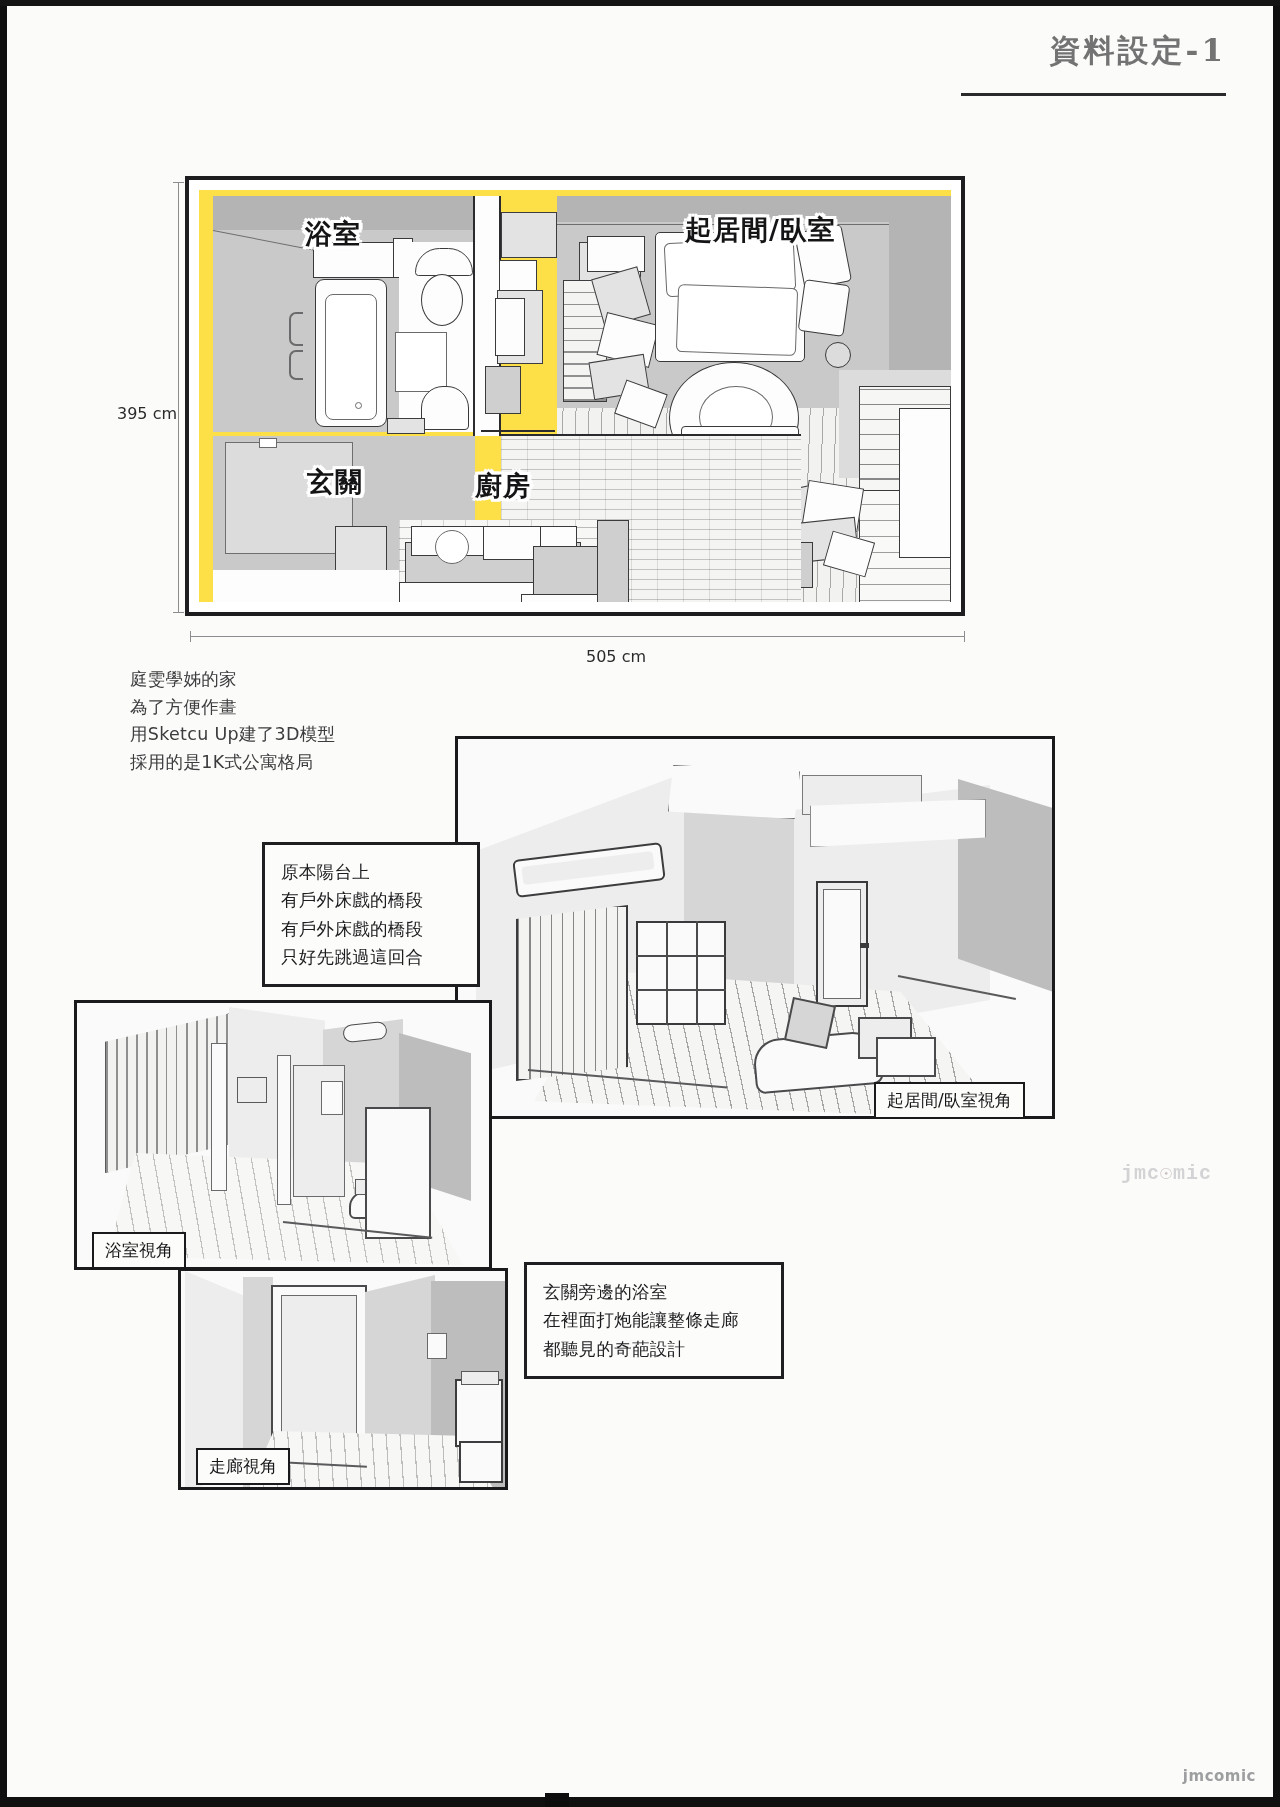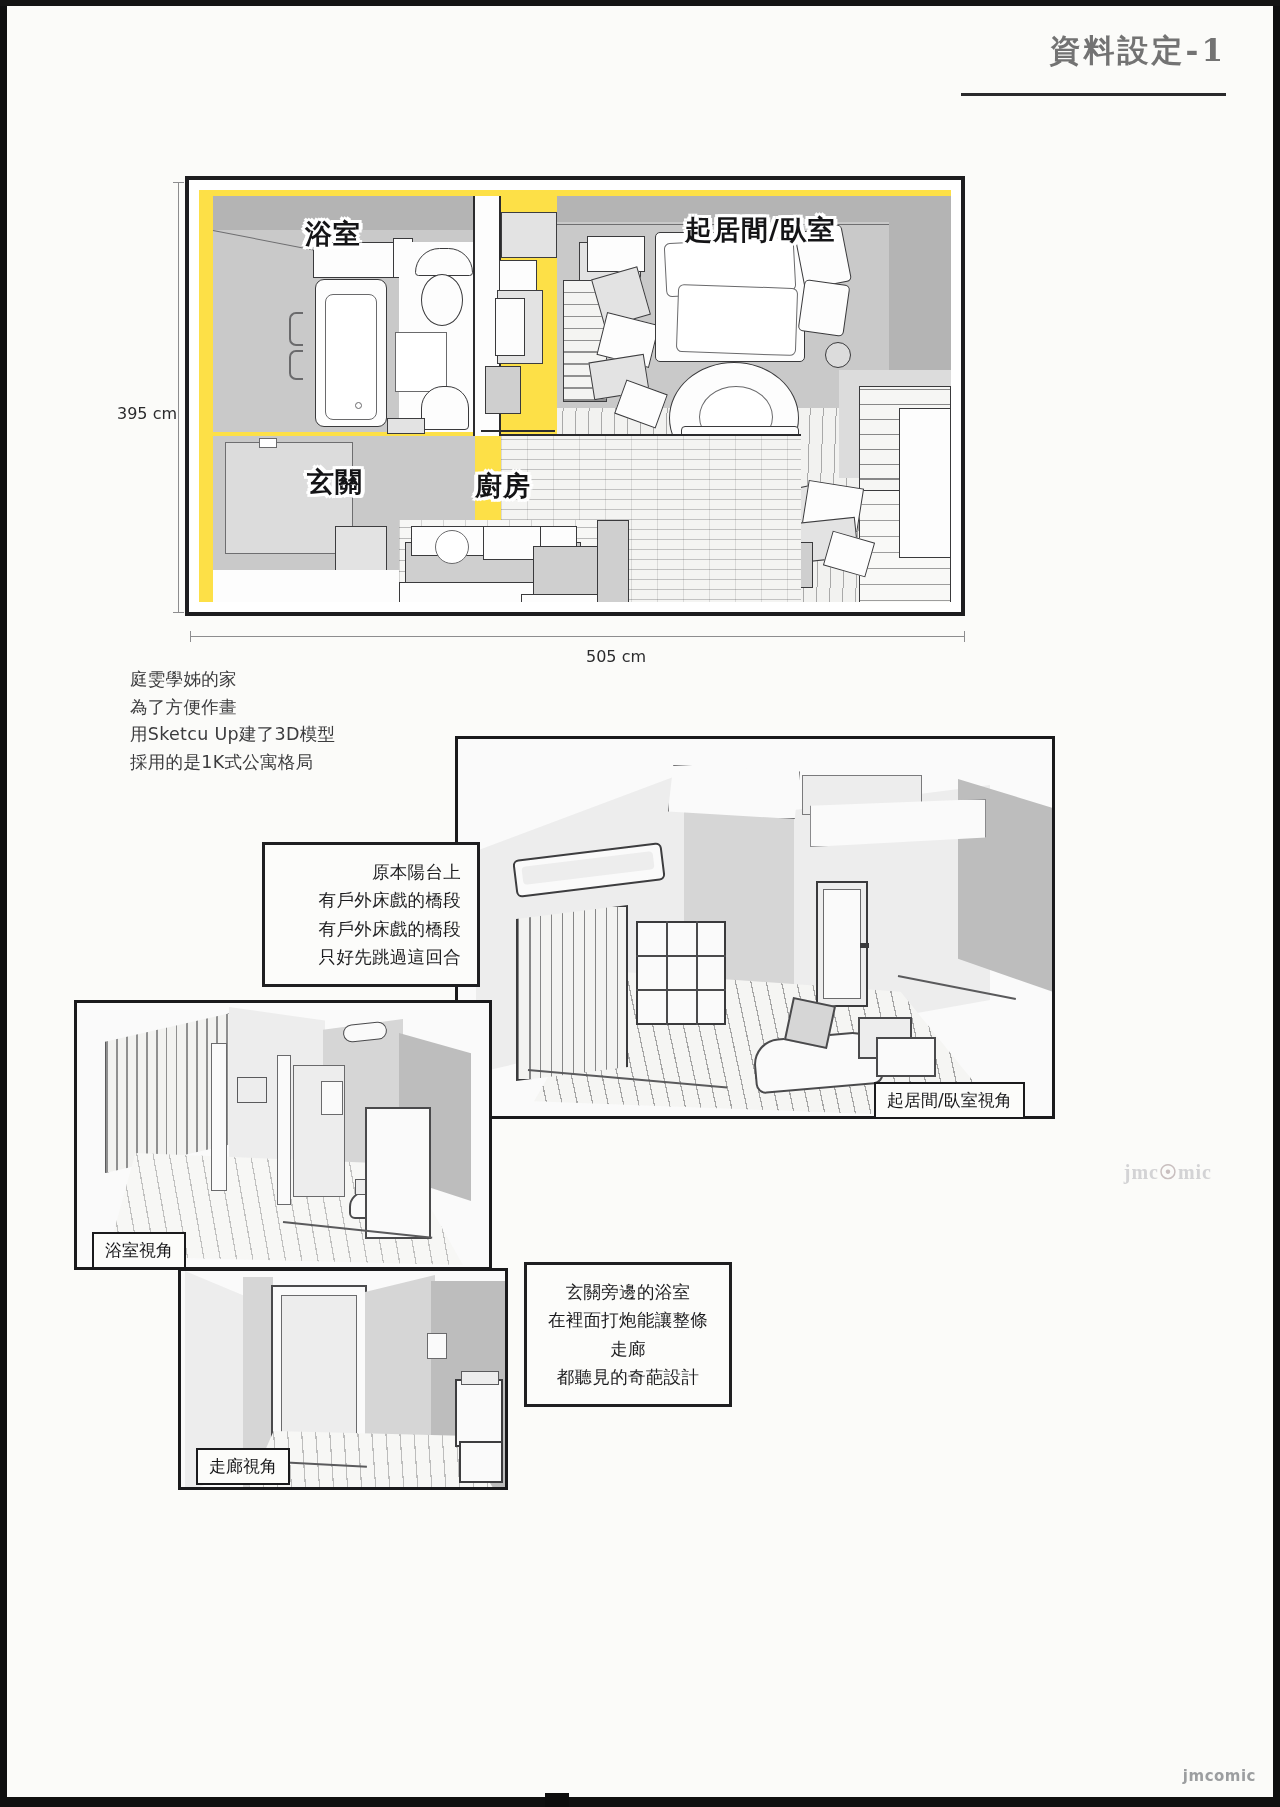--- a/index.html
+++ b/index.html
@@ -94,41 +94,41 @@
     letter-spacing:.3px;
   }
 
   
   .callout {
     position:absolute; background:#fcfcfa; border:3px solid #1f1f21;
     font-size:17.5px; line-height:1.62; color:#1c1c1e;
     font-family:"DejaVu Sans","Liberation Sans",sans-serif;
     padding:13px 16px; letter-spacing:.3px;
   }
-  .callout.right { text-align:right; }
+  .callout.right { }
 
   
   .panel { position:absolute; background:#fcfcfa; border:3px solid #1a1a1c; overflow:hidden; }
   .viewlabel {
     position:absolute; background:#fcfcfa; border:2.5px solid #1a1a1c;
     font-size:17px; color:#161618; padding:5px 11px; white-space:nowrap;
     font-family:"DejaVu Sans","Liberation Sans",sans-serif;
   }
 
   .s3d { position:absolute; }
   .w-lite  { background:#ededed; }
   .w-mid   { background:#d6d6d6; }
   .w-dark  { background:#bdbdbd; }
   .w-wht   { background:#fafafa; }
 
   
   .watermark {
     position:absolute; right:68px; top:1160px;
     font-size:20px; font-weight:700; letter-spacing:1px;
-    color:#d3d3d5; font-family:Liberation Serif, serif;
+    color:#d3d3d5; font-family:Liberation Mono, monospace;
     white-space:nowrap;
   }
   .watermark .dot { color:#c9bfbf; }
   .watermark-bottom {
     position:absolute; right:24px; bottom:22px;
     font-size:15px; font-weight:700; letter-spacing:.5px;
     color:#9c9ea0; font-family:"DejaVu Sans","Liberation Sans",sans-serif;
   }
 </style>
 </head>
@@ -384,21 +384,21 @@
 
   <div class="s3d w-wht" style="left:274px; top:108px; width:48px; height:68px; border:2px solid #3d3d3f;"></div>
   <div class="s3d w-lite" style="left:280px; top:100px; width:38px; height:14px; border:1.5px solid #5a5a5c;"></div>
   <div class="s3d w-wht" style="left:278px; top:170px; width:44px; height:42px; border:2px solid #3d3d3f;"></div>
 
   <div class="s3d w-wht" style="left:246px; top:62px; width:20px; height:26px; border:1.5px solid #6a6a6c;"></div>
   <div class="s3d" style="left:96px; top:190px; width:90px; height:2px; background:#5a5a5c; transform:rotate(3deg); transform-origin:left center;"></div>
 </div>
 <div class="viewlabel" style="left:196px; top:1448px;">走廊視角</div>
 
-<div class="callout" style="left:524px; top:1262px; width:208px;text-align:center;">
+<div class="callout" style="left:524px; top:1262px; width:260px;">
   <div>玄關旁邊的浴室</div>
   <div>在裡面打炮能讓整條走廊</div>
   <div>都聽見的奇葩設計</div>
 </div>
 
 <div class="watermark">
   <span>jmc</span><span class="dot">☉</span><span>mic</span>
 </div>
 <div class="watermark-bottom">jmcomic</div>
 

